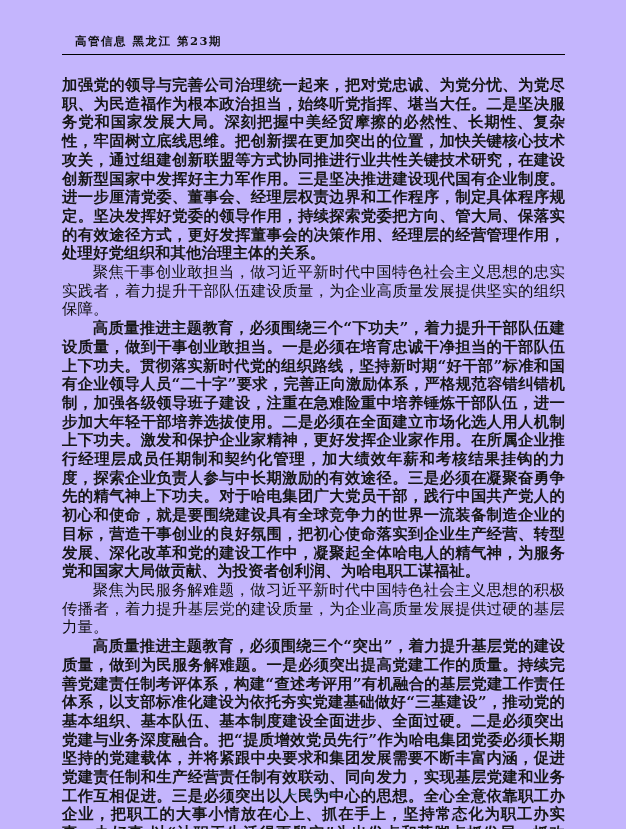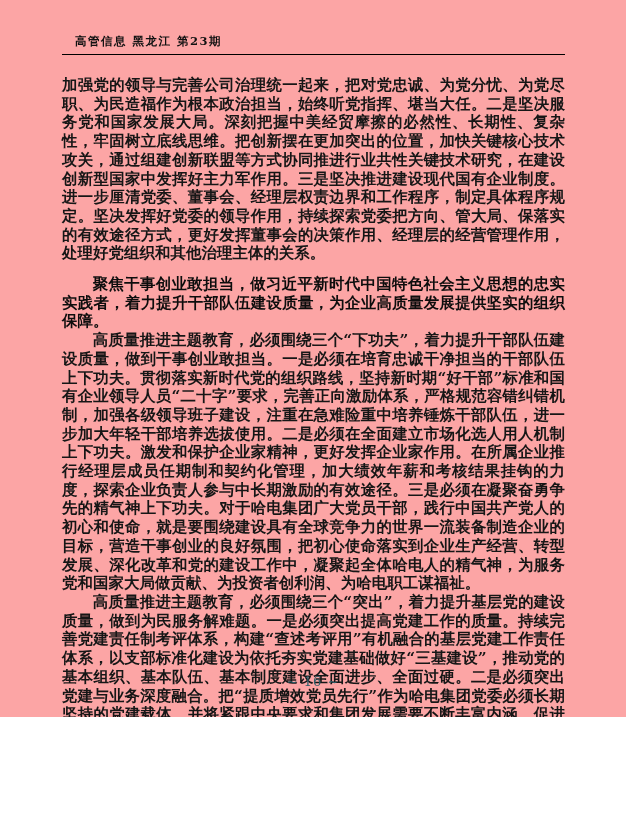--- a/index.html
+++ b/index.html
@@ -3,22 +3,22 @@
 <meta charset="utf-8">
 <style>
   html, body {
     margin: 0;
     padding: 0;
     background: #ffffff;
   }
   .page {
     position: relative;
     width: 626px;
-    height: 717px;
-    background: #fca5a5;
+    height: 829px;
+    background: #c4b5fd;
     box-sizing: border-box;
     padding: 34px 61px 0 62px;
     font-family: "DejaVu Serif", "Liberation Serif", serif;
     color: #161616;
     overflow: hidden;
   }
   .header-title {
     font-size: 11.5px;
     font-weight: bold;
     letter-spacing: 1.5px;
@@ -41,23 +41,22 @@
   }
   .para {
     margin: 0;
     padding: 0;
     font-weight: bold;
   }
   .para.indent {
     text-indent: 2em;
   }
   .para.bold {
-    font-weight: bold;
+    font-weight: normal;
     color: #0d0d0d;
-    margin-top: 12px;
   }
   .footer {
     position: absolute;
     left: 0;
     right: 0;
     bottom: 27px;
     text-align: center;
   }
   .page-number {
     font-size: 13px;
@@ -73,20 +72,21 @@
 
   <div class="header">
     <div class="header-title">高管信息 黑龙江  第23期</div>
     <div class="header-rule"></div>
   </div>
 
   <div class="doc-body">
     <p class="para">加强党的领导与完善公司治理统一起来，把对党忠诚、为党分忧、为党尽职、为民造福作为根本政治担当，始终听党指挥、堪当大任。二是坚决服务党和国家发展大局。深刻把握中美经贸摩擦的必然性、长期性、复杂性，牢固树立底线思维。把创新摆在更加突出的位置，加快关键核心技术攻关，通过组建创新联盟等方式协同推进行业共性关键技术研究，在建设创新型国家中发挥好主力军作用。三是坚决推进建设现代国有企业制度。进一步厘清党委、董事会、经理层权责边界和工作程序，制定具体程序规定。坚决发挥好党委的领导作用，持续探索党委把方向、管大局、保落实的有效途径方式，更好发挥董事会的决策作用、经理层的经营管理作用，处理好党组织和其他治理主体的关系。</p>
     <p class="para bold indent">聚焦干事创业敢担当，做习近平新时代中国特色社会主义思想的忠实实践者，着力提升干部队伍建设质量，为企业高质量发展提供坚实的组织保障。</p>
     <p class="para indent">高质量推进主题教育，必须围绕三个“下功夫”，着力提升干部队伍建设质量，做到干事创业敢担当。一是必须在培育忠诚干净担当的干部队伍上下功夫。贯彻落实新时代党的组织路线，坚持新时期“好干部”标准和国有企业领导人员“二十字”要求，完善正向激励体系，严格规范容错纠错机制，加强各级领导班子建设，注重在急难险重中培养锤炼干部队伍，进一步加大年轻干部培养选拔使用。二是必须在全面建立市场化选人用人机制上下功夫。激发和保护企业家精神，更好发挥企业家作用。在所属企业推行经理层成员任期制和契约化管理，加大绩效年薪和考核结果挂钩的力度，探索企业负责人参与中长期激励的有效途径。三是必须在凝聚奋勇争先的精气神上下功夫。对于哈电集团广大党员干部，践行中国共产党人的初心和使命，就是要围绕建设具有全球竞争力的世界一流装备制造企业的目标，营造干事创业的良好氛围，把初心使命落实到企业生产经营、转型发展、深化改革和党的建设工作中，凝聚起全体哈电人的精气神，为服务党和国家大局做贡献、为投资者创利润、为哈电职工谋福祉。</p>
+    <p class="para bold indent">聚焦为民服务解难题，做习近平新时代中国特色社会主义思想的积极传播者，着力提升基层党的建设质量，为企业高质量发展提供过硬的基层力量。</p>
     <p class="para indent">高质量推进主题教育，必须围绕三个“突出”，着力提升基层党的建设质量，做到为民服务解难题。一是必须突出提高党建工作的质量。持续完善党建责任制考评体系，构建“查述考评用”有机融合的基层党建工作责任体系，以支部标准化建设为依托夯实党建基础做好“三基建设”，推动党的基本组织、基本队伍、基本制度建设全面进步、全面过硬。二是必须突出党建与业务深度融合。把“提质增效党员先行”作为哈电集团党委必须长期坚持的党建载体，并将紧跟中央要求和集团发展需要不断丰富内涵，促进党建责任制和生产经营责任制有效联动、同向发力，实现基层党建和业务工作互相促进。三是必须突出以人民为中心的思想。全心全意依靠职工办企业，把职工的大事小情放在心上、抓在手上，坚持常态化为职工办实事、办好事,以“让职工生活得更殷实”为出发点和落脚点抓发展、抓改革，以实际行动让职工享受到企业高质量发展的成果。</p>
   </div>
 
   <div class="footer">
     <span class="page-number">~ 16 ~</span>
   </div>
 
 </div>
 
 </body></html>

